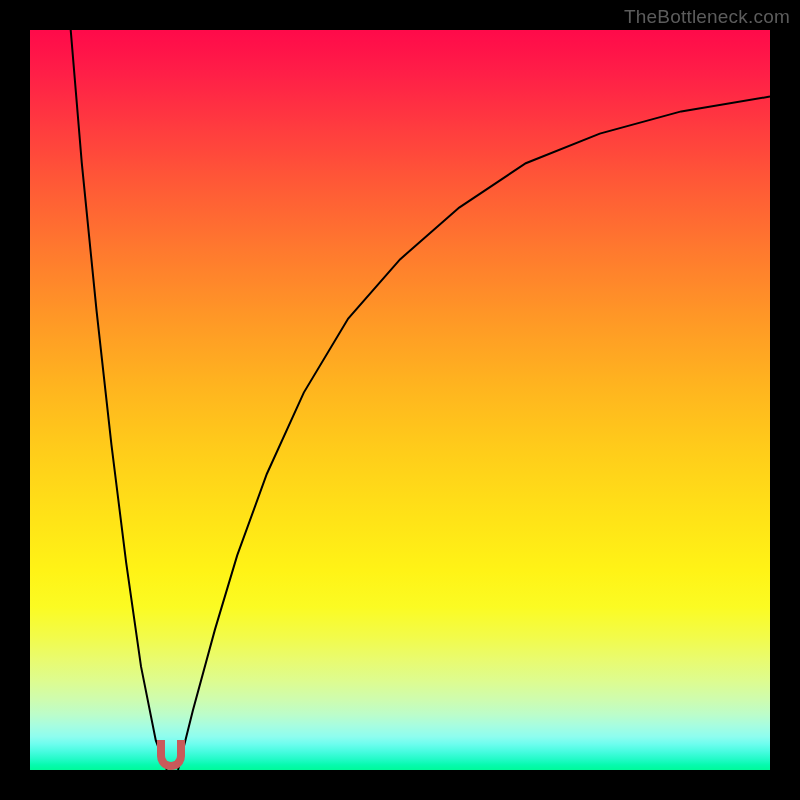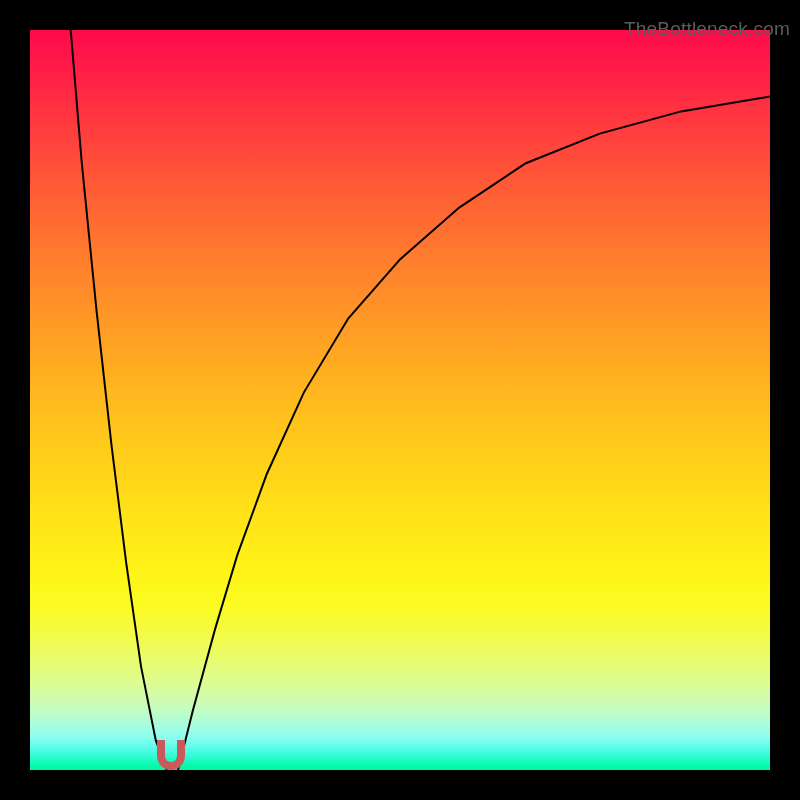--- a/index.html
+++ b/index.html
@@ -32,21 +32,21 @@
         #8efdef 95.5%,
         #6dfdee 96.5%,
         #48fce0 97.5%,
         #24fbc9 98.5%,
         #07faaf 99.3%,
         #00fa9a 100%
       );
     }
     .watermark {
       position: absolute;
-      top: 18px;
+      top: 6px;
       right: 10px;
       color: #5c5c5c;
       font-size: 19px;
       font-weight: 500;
       letter-spacing: 0.2px;
       z-index: 10;
     }
     svg.curves {
       position: absolute;
       left: 0;

